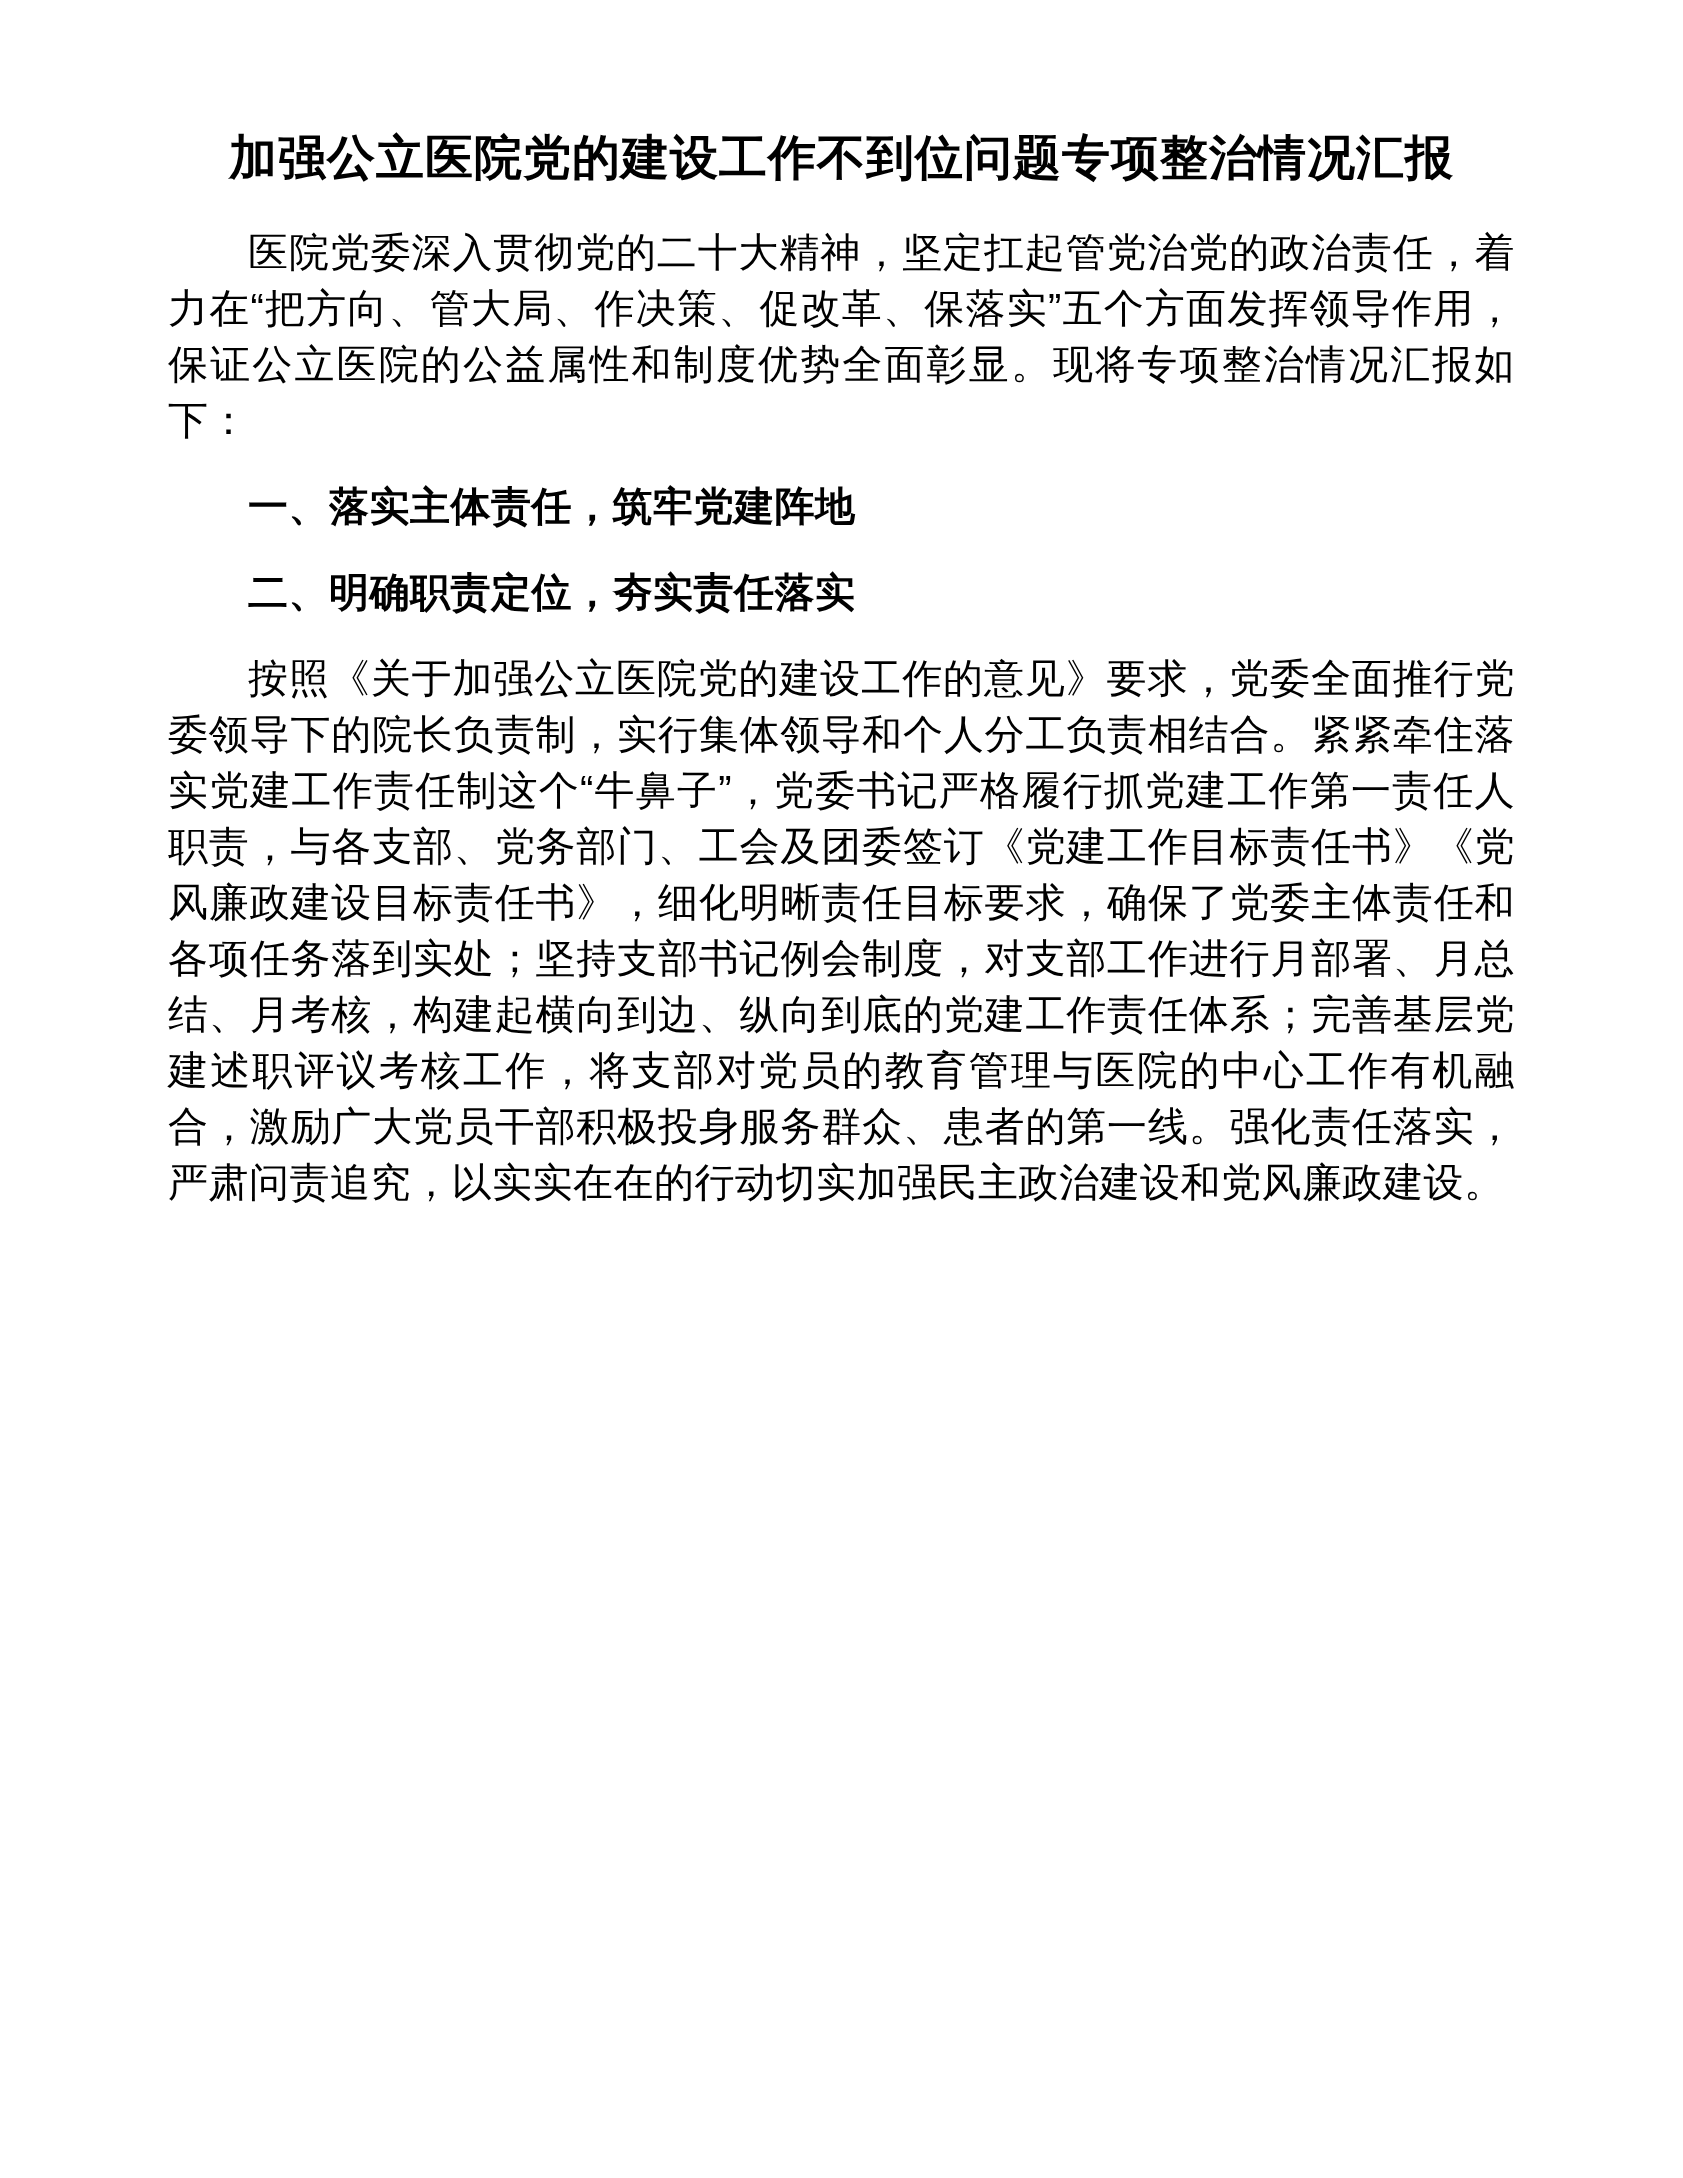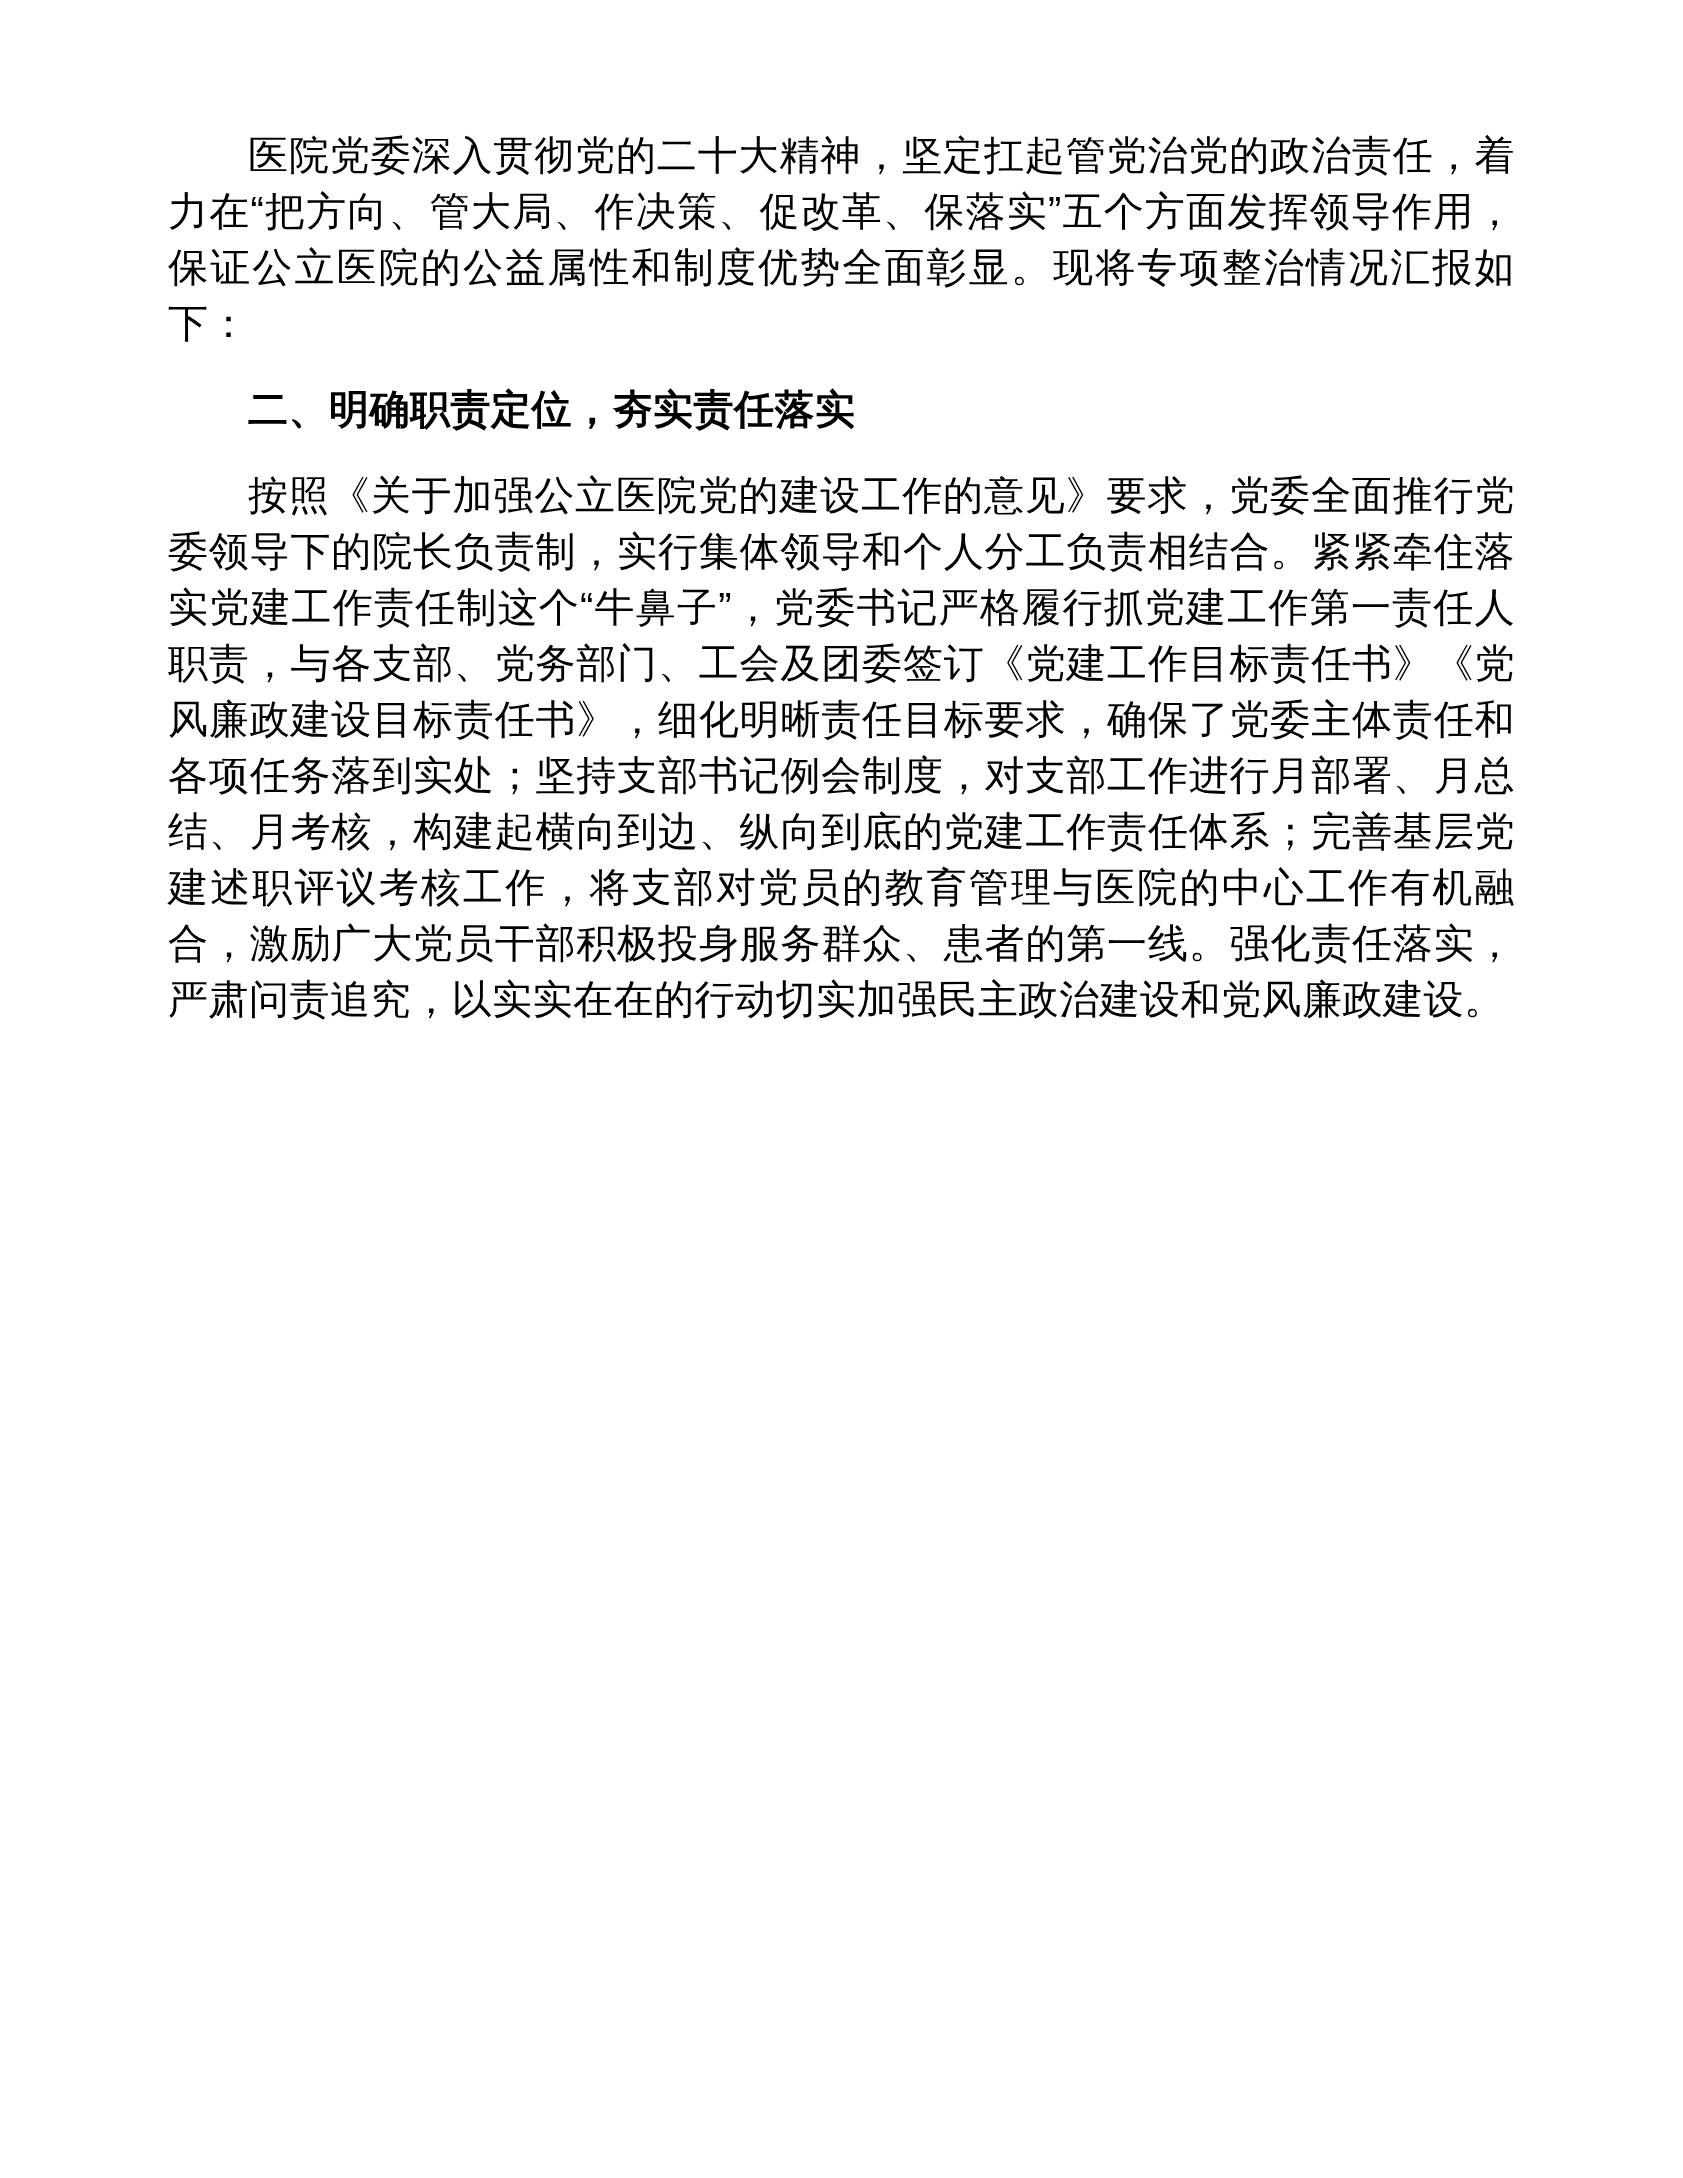--- a/index.html
+++ b/index.html
@@ -42,21 +42,23 @@
   .para.heading {
     font-weight: 700;
     margin-top: 30px;
     margin-bottom: 30px;
   }
 </style>
 </head>
 <body>
 
 <div class="page">
+  <h1 class="doc-title">加强公立医院党的建设工作不到位问题专项整治情况汇报</h1>
 
   <p class="para body">医院党委深入贯彻党的二十大精神，坚定扛起管党治党的政治责任，着力在“把方向、管大局、作决策、促改革、保落实”五个方面发挥领导作用，保证公立医院的公益属性和制度优势全面彰显。现将专项整治情况汇报如下：</p>
 
+  <p class="para heading">一、落实主体责任，筑牢党建阵地</p>
 
   <p class="para heading">二、明确职责定位，夯实责任落实</p>
 
   <p class="para body">按照《关于加强公立医院党的建设工作的意见》要求，党委全面推行党委领导下的院长负责制，实行集体领导和个人分工负责相结合。紧紧牵住落实党建工作责任制这个“牛鼻子”，党委书记严格履行抓党建工作第一责任人职责，与各支部、党务部门、工会及团委签订《党建工作目标责任书》《党风廉政建设目标责任书》，细化明晰责任目标要求，确保了党委主体责任和各项任务落到实处；坚持支部书记例会制度，对支部工作进行月部署、月总结、月考核，构建起横向到边、纵向到底的党建工作责任体系；完善基层党建述职评议考核工作，将支部对党员的教育管理与医院的中心工作有机融合，激励广大党员干部积极投身服务群众、患者的第一线。强化责任落实，严肃问责追究，以实实在在的行动切实加强民主政治建设和党风廉政建设。</p>
 </div>
 
 
 </body></html>

